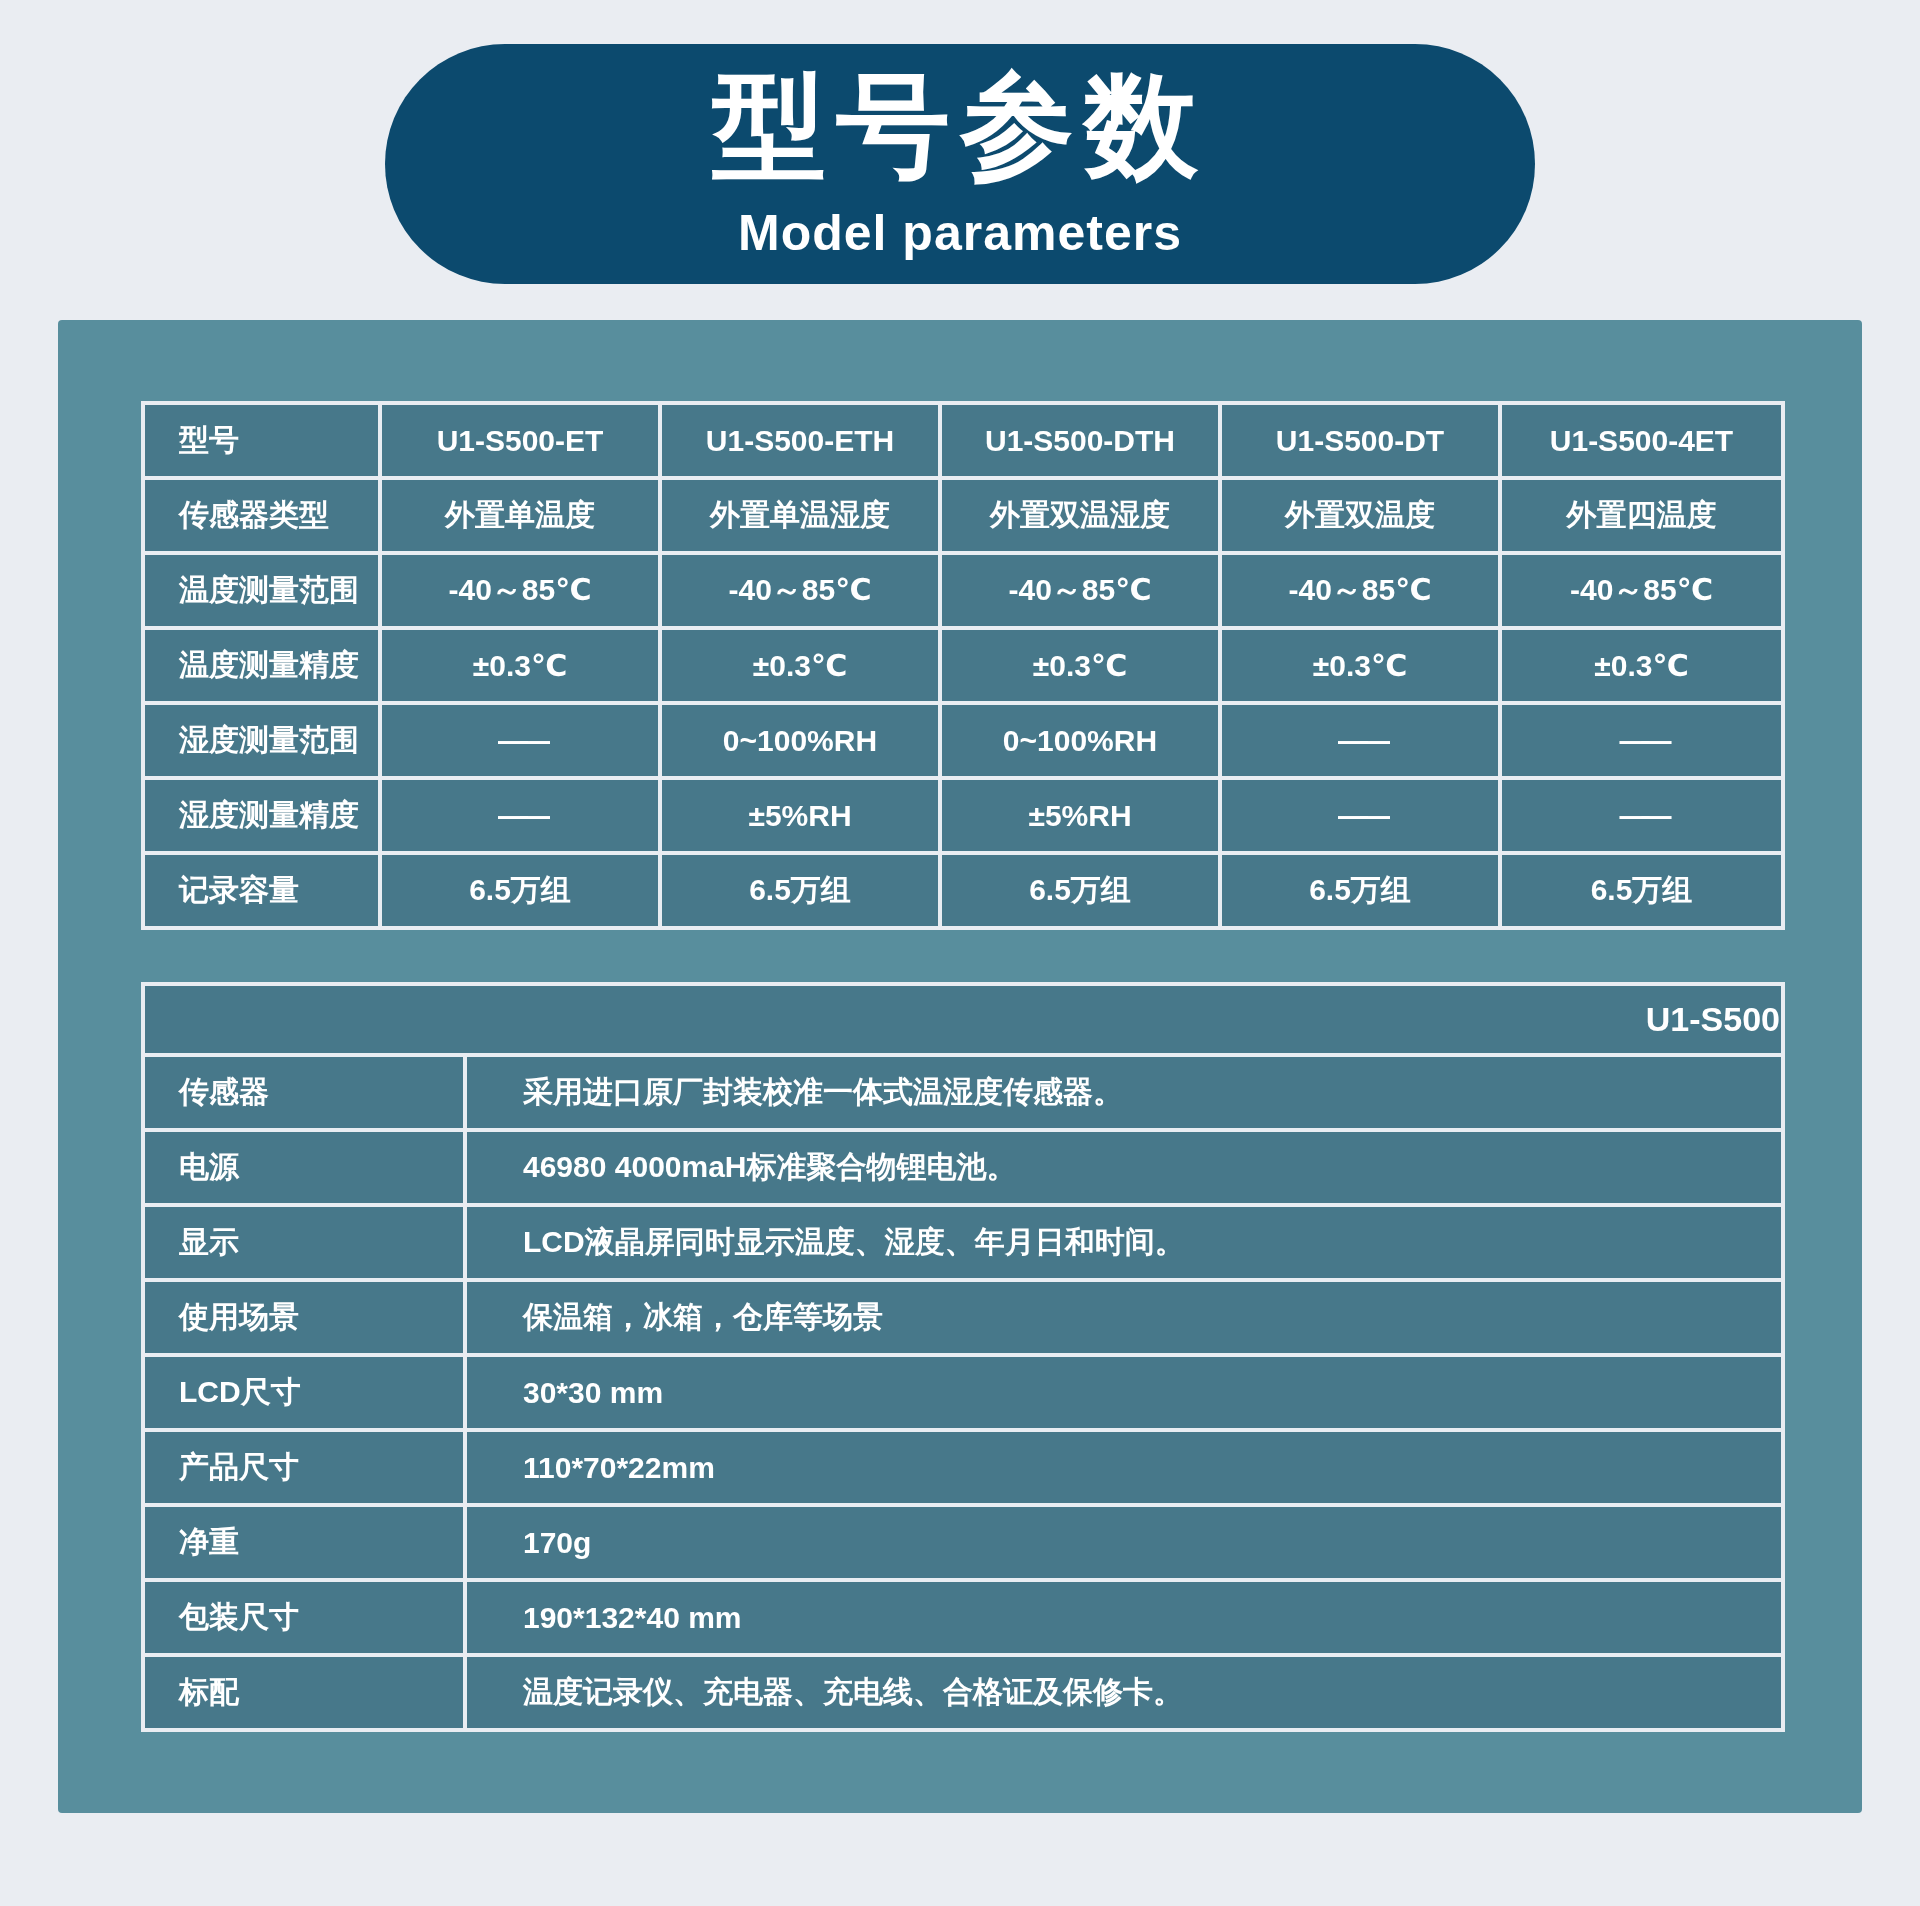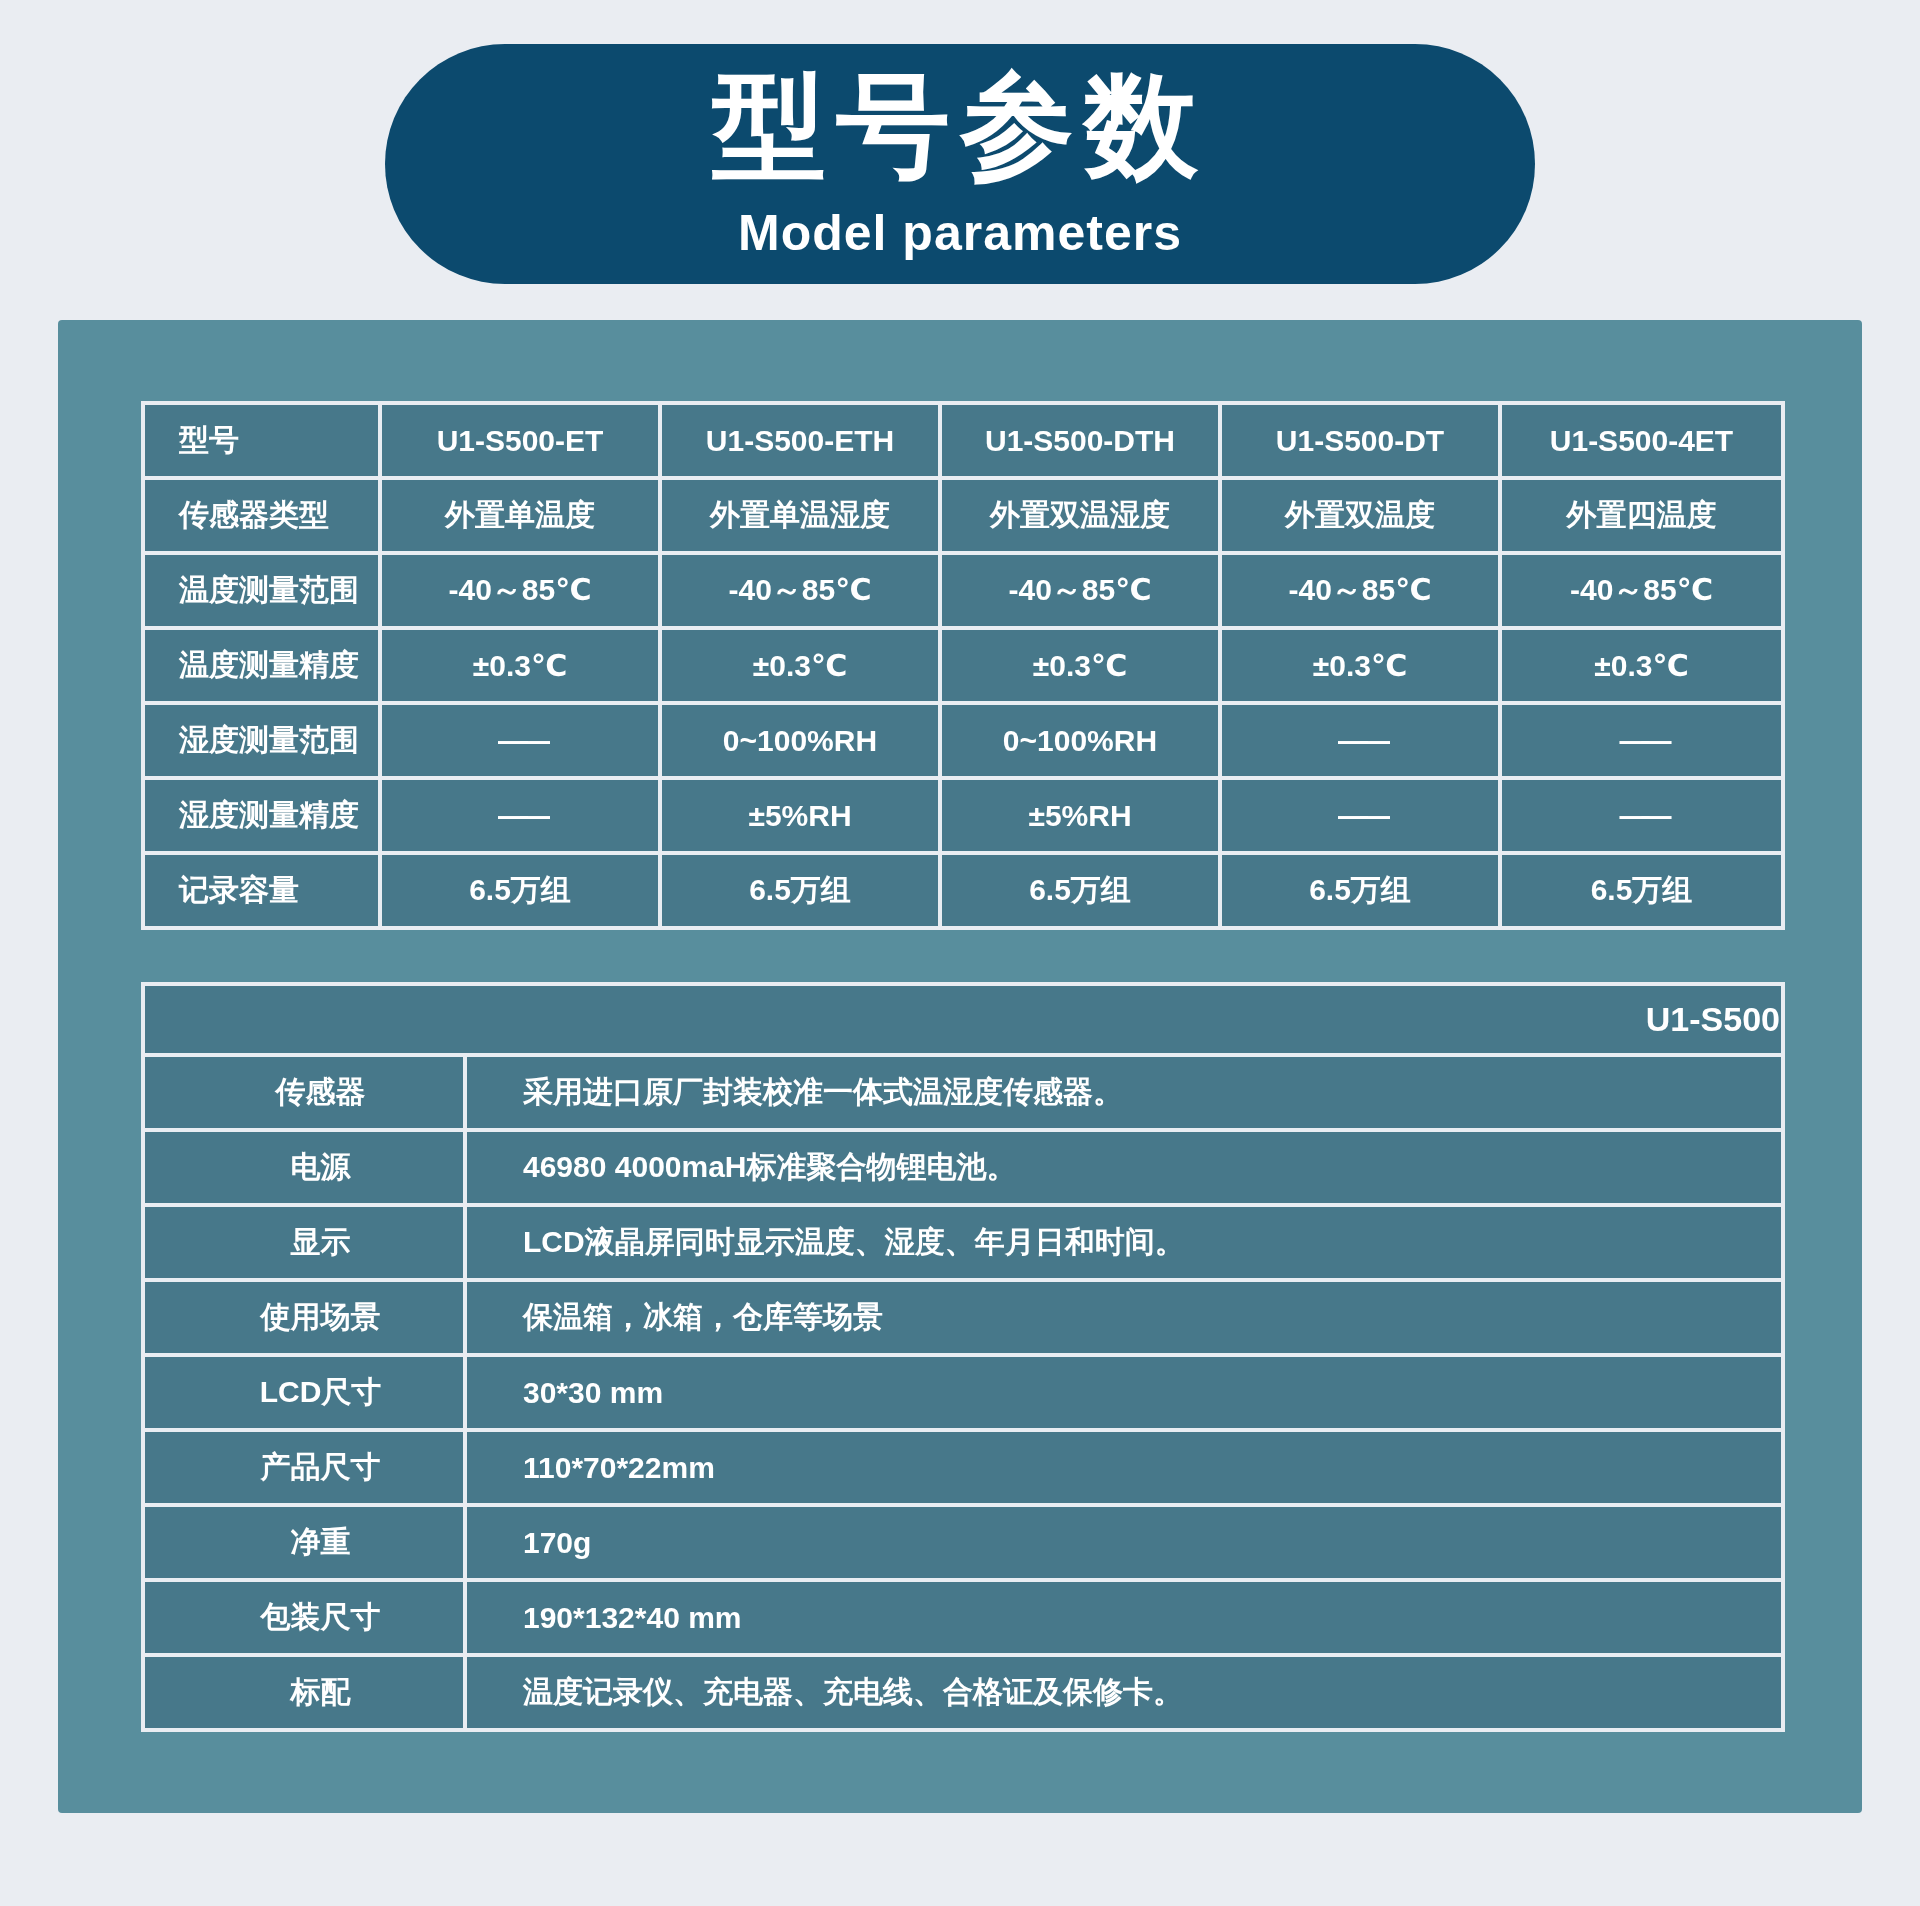--- a/index.html
+++ b/index.html
@@ -44,21 +44,21 @@
   }
   
   .t1{left:83px;top:81px;width:1640px;}
   .t1 td{height:69px;text-align:center;}
   .t1 td.lbl{text-align:left;padding-left:34px;}
   .dashy{letter-spacing:-8px;}
   
   .t2{left:83px;top:662px;width:1640px;}
   .t2 td.hdr{height:65px;text-align:right;font-size:34px;}
   .t2 td{height:69px;}
-  .t2 td.lbl{text-align:center;padding-left:34px;}
+  .t2 td.lbl{text-align:left;padding-left:34px;}
   .t2 td.val{text-align:left;padding-left:56px;}
 </style>
 </head>
 <body>
 
 <div class="pill">
   <div class="cn">型号参数</div>
   <div class="en">Model parameters</div>
 </div>
 

